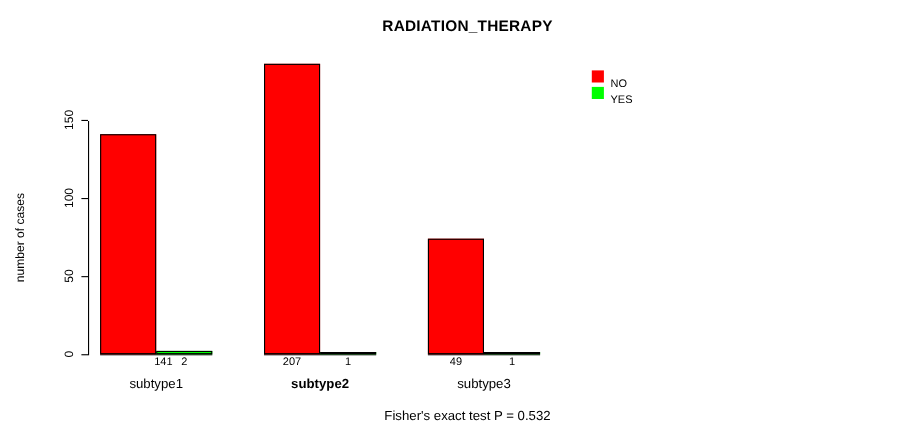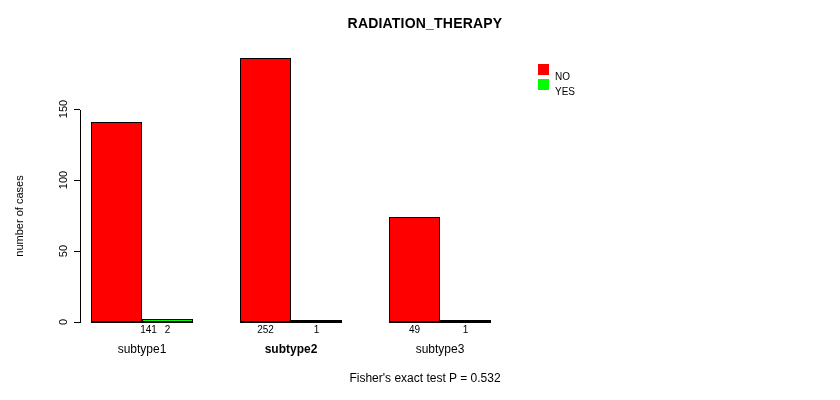--- a/index.html
+++ b/index.html
@@ -146,21 +146,21 @@
 
   <div id="plot-bars">
       <div class="xaxis-seg" style="left: 86px; width: 102px;"></div>
       <div class="bar" style="left: 86px; width: 51px; height: 200.135px; top: 121.865px; background: rgb(255, 0, 0);"></div>
       <div class="value-label" style="left: 111.5px; margin-left: 32px;">141</div>
       <div class="bar" style="left: 137px; width: 51px; height: 2.8388px; top: 319.161px; background: rgb(0, 255, 0);"></div>
       <div class="value-label" style="left: 162.5px;">2</div>
       <div class="group-label" style="left: 137px;">subtype1</div>
       <div class="xaxis-seg" style="left: 235px; width: 102px;"></div>
       <div class="bar" style="left: 235px; width: 51px; height: 264.008px; top: 57.9916px; background: rgb(255, 0, 0);"></div>
-      <div class="value-label" style="left: 260.5px;">252</div>
+      <div class="value-label" style="left: 260.5px;">207</div>
       <div class="bar" style="left: 286px; width: 51px; height: 2px; top: 320px; background: rgb(0, 255, 0);"></div>
       <div class="value-label" style="left: 311.5px;">1</div>
       <div class="group-label" style="left: 286px; font-weight: bold;">subtype2</div>
       <div class="xaxis-seg" style="left: 384px; width: 102px;"></div>
       <div class="bar" style="left: 384px; width: 51px; height: 105.036px; top: 216.964px; background: rgb(255, 0, 0);"></div>
       <div class="value-label" style="left: 409.5px;">49</div>
       <div class="bar" style="left: 435px; width: 51px; height: 2px; top: 320px; background: rgb(0, 255, 0);"></div>
       <div class="value-label" style="left: 460.5px;">1</div>
       <div class="group-label" style="left: 435px;">subtype3</div>
     </div>

